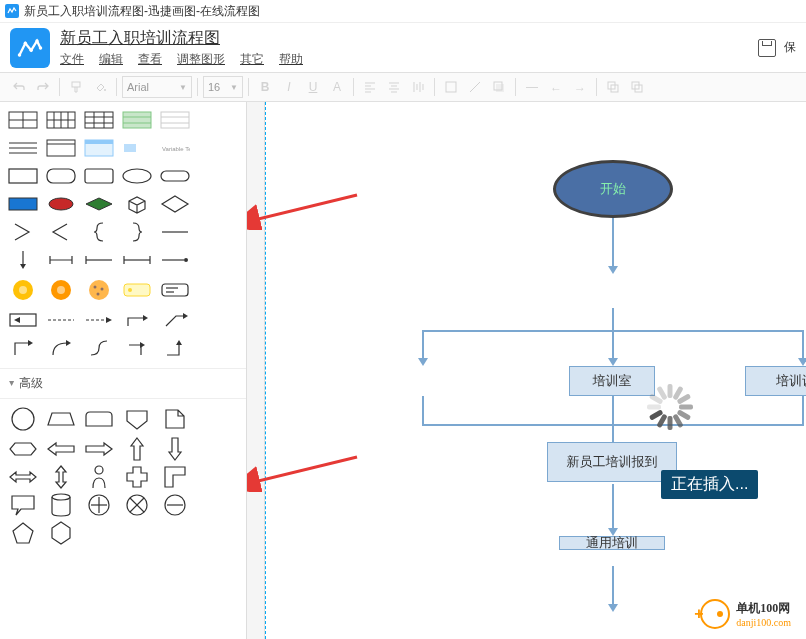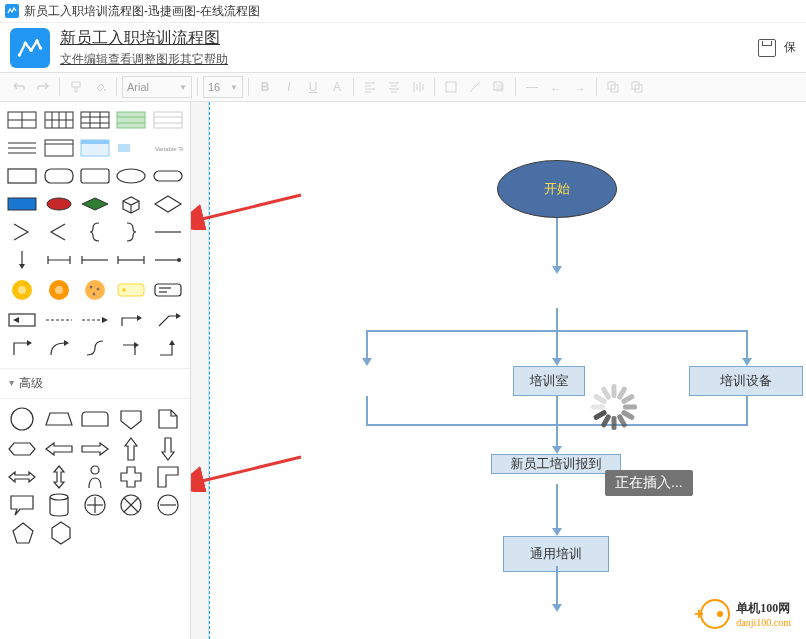--- a/index.html
+++ b/index.html
@@ -10,65 +10,65 @@
 .tab-icon { width: 14px; height: 14px; background: #2196F3; border-radius: 2px; margin-right: 5px; display: flex; align-items: center; justify-content: center; }
 .tab-icon svg { width: 10px; height: 10px; }
 .tab-title { font-size: 12px; color: #333; }
 
 
 .app-header { display: flex; align-items: center; padding: 5px 10px; height: 50px; border-top: 1px solid #eee; }
 .app-logo { width: 40px; height: 40px; background: #2196F3; border-radius: 6px; display: flex; align-items: center; justify-content: center; margin-right: 10px; }
 .app-logo svg { width: 28px; height: 28px; }
 .app-info { flex: 1; text-decoration: underline; }
 .app-title { font-size: 16px; color: #333; margin-bottom: 2px; }
-.menubar { display: flex; }
+.menubar { display: flex; gap: 15px; }
 .menu-item { font-size: 12px; color: #555; cursor: pointer; }
 .header-actions { display: flex; align-items: center; gap: 8px; }
 .save-icon { width: 18px; height: 18px; border: 1.5px solid #555; border-radius: 2px; position: relative; }
 .save-icon::before { content: ''; position: absolute; top: 1px; left: 3px; width: 8px; height: 4px; border: 1px solid #555; border-top: none; }
 
 
 .toolbar { display: flex; align-items: center; padding: 4px 8px; height: 30px; border-top: 1px solid #e0e0e0; border-bottom: 1px solid #e0e0e0; gap: 2px; background: #fafafa; }
 .tb-btn { width: 22px; height: 22px; display: flex; align-items: center; justify-content: center; color: #999; border-radius: 2px; }
 .tb-btn.disabled { opacity: 0.4; }
 .tb-sep { width: 1px; height: 18px; background: #ddd; margin: 0 3px; }
 .font-select { width: 70px; height: 22px; border: 1px solid #ddd; padding: 0 4px; font-size: 11px; color: #999; display: flex; align-items: center; }
 .size-select { width: 40px; height: 22px; border: 1px solid #ddd; padding: 0 4px; font-size: 11px; color: #999; display: flex; align-items: center; }
 .dd-arrow { margin-left: auto; font-size: 8px; color: #bbb; }
 
 
 .main { display: flex; height: calc(100% - 102px); }
-.sidebar { width: 191px; border-right: 1px solid #ddd; overflow-y: auto; background: #fff; position: relative; }
+.sidebar { width: 247px; border-right: 1px solid #ddd; overflow-y: auto; background: #fff; position: relative; }
 .sidebar::-webkit-scrollbar { width: 10px; }
 .sidebar::-webkit-scrollbar-thumb { background: #ccc; border-radius: 5px; }
 
 .shape-palette { padding: 5px; }
 .shape-row { display: flex; gap: 2px; margin-bottom: 2px; }
 .shape-cell { width: 36px; height: 26px; display: flex; align-items: center; justify-content: center; }
 .shape-cell.tall { height: 30px; }
 
 .section-header { padding: 6px 10px; font-size: 12px; color: #555; border-top: 1px solid #eee; border-bottom: 1px solid #eee; display: flex; align-items: center; }
 .section-header::before { content: '▸'; font-size: 10px; margin-right: 4px; color: #888; transform: rotate(90deg); display: inline-block; }
 
 
 .canvas { flex: 1; position: relative; background: #fff; overflow: hidden; }
 .ruler-area { position: absolute; left: 0; top: 0; width: 18px; height: 100%; background: #f5f5f5; border-right: 1px solid #ddd; }
 .guide-line { position: absolute; left: 18px; top: 0; bottom: 0; width: 2px; border-left: 1px dashed #03A9F4; }
 
 
 .flow-node { position: absolute; display: flex; align-items: center; justify-content: center; font-size: 13px; }
-.node-oval { background: #4A6FA5; color: #fde047; border-radius: 50%; border: 1px solid #404040; }
+.node-oval { background: #4A6FA5; color: #86efac; border-radius: 50%; border: 3px solid #404040; }
 .node-rect { background: #D6E4F2; border: 1px solid #7BA7D0; color: #333; }
 .flow-line { position: absolute; background: #7BA7D0; }
 .flow-arrow { position: absolute; width: 0; height: 0; border-left: 5px solid transparent; border-right: 5px solid transparent; border-top: 8px solid #7BA7D0; }
 
 .spinner { position: absolute; width: 50px; height: 50px; }
 .spinner div { position: absolute; left: 50%; top: 50%; width: 5px; height: 14px; background: #555; border-radius: 2px; transform-origin: 0 0; }
 
-.tooltip { position: absolute; background: #737373; color: #fff; padding: 4px 10px; font-size: 14px; border-radius: 2px; }
+.tooltip { position: absolute; background: #0c4a6e; color: #fff; padding: 4px 10px; font-size: 16px; border-radius: 2px; }
 
 
 .red-arrow { position: absolute; }
 
 
 .watermark { position: absolute; right: 15px; bottom: 10px; display: flex; align-items: center; gap: 6px; }
 .wm-logo { width: 30px; height: 30px; border: 2px solid #FF9800; border-radius: 50%; position: relative; }
 .wm-logo::before { content: '+'; position: absolute; left: -8px; top: 4px; font-size: 16px; font-weight: bold; color: #FF9800; }
 .wm-logo::after { content: ''; position: absolute; right: 5px; top: 10px; width: 6px; height: 6px; background: #FF9800; border-radius: 50%; }
 .wm-text { font-size: 12px; font-family: Liberation Serif, serif; }
@@ -654,36 +654,36 @@
 
     <div class="flow-line" style="left:365px; top:206px; width:2px; height:24px;"></div>
     <div class="flow-line" style="left:175px; top:228px; width:382px; height:2px;"></div>
     <div class="flow-line" style="left:175px; top:228px; width:2px; height:30px;"></div>
     <div class="flow-line" style="left:365px; top:228px; width:2px; height:30px;"></div>
     <div class="flow-line" style="left:555px; top:228px; width:2px; height:30px;"></div>
     <div class="flow-arrow" style="left:171px; top:256px;"></div>
     <div class="flow-arrow" style="left:361px; top:256px;"></div>
     <div class="flow-arrow" style="left:551px; top:256px;"></div>
 
-    <div class="flow-node node-rect" style="left:322px; top:264px; width:72px; height:30px;">培训室</div>
+    <div class="flow-node node-rect" style="left:322px; top:264px; width:86px; height:30px;">培训室</div>
     <div class="flow-node node-rect" style="left:498px; top:264px; width:114px; height:30px;">培训设备</div>
 
     <div class="flow-line" style="left:175px; top:294px; width:2px; height:30px;"></div>
     <div class="flow-line" style="left:365px; top:294px; width:2px; height:30px;"></div>
     <div class="flow-line" style="left:555px; top:294px; width:2px; height:30px;"></div>
     <div class="flow-line" style="left:175px; top:322px; width:382px; height:2px;"></div>
     <div class="flow-line" style="left:365px; top:322px; width:2px; height:24px;"></div>
     <div class="flow-arrow" style="left:361px; top:344px;"></div>
 
-    <div class="flow-node node-rect" style="left:300px; top:352px; width:130px; height:20px;">新员工培训报到</div>
+    <div class="flow-node node-rect" style="left:300px; top:340px; width:130px; height:40px;">新员工培训报到</div>
 
     <div class="flow-line" style="left:365px; top:382px; width:2px; height:46px;"></div>
     <div class="flow-arrow" style="left:361px; top:426px;"></div>
 
-    <div class="flow-node node-rect" style="left:312px; top:434px; width:106px; height:36px;">通用培训</div>
+    <div class="flow-node node-rect" style="left:312px; top:434px; width:106px; height:14px;">通用培训</div>
 
     <div class="flow-line" style="left:365px; top:464px; width:2px; height:40px;"></div>
     <div class="flow-arrow" style="left:361px; top:502px;"></div>
 
     <div class="spinner" style="left:398px; top:280px;">
       <div style="transform: rotate(0deg) translate(-2.5px,-23px); opacity:0.3"></div>
       <div style="transform: rotate(30deg) translate(-2.5px,-23px); opacity:0.35"></div>
       <div style="transform: rotate(60deg) translate(-2.5px,-23px); opacity:0.4"></div>
       <div style="transform: rotate(90deg) translate(-2.5px,-23px); opacity:0.5"></div>
       <div style="transform: rotate(120deg) translate(-2.5px,-23px); opacity:0.6"></div>

